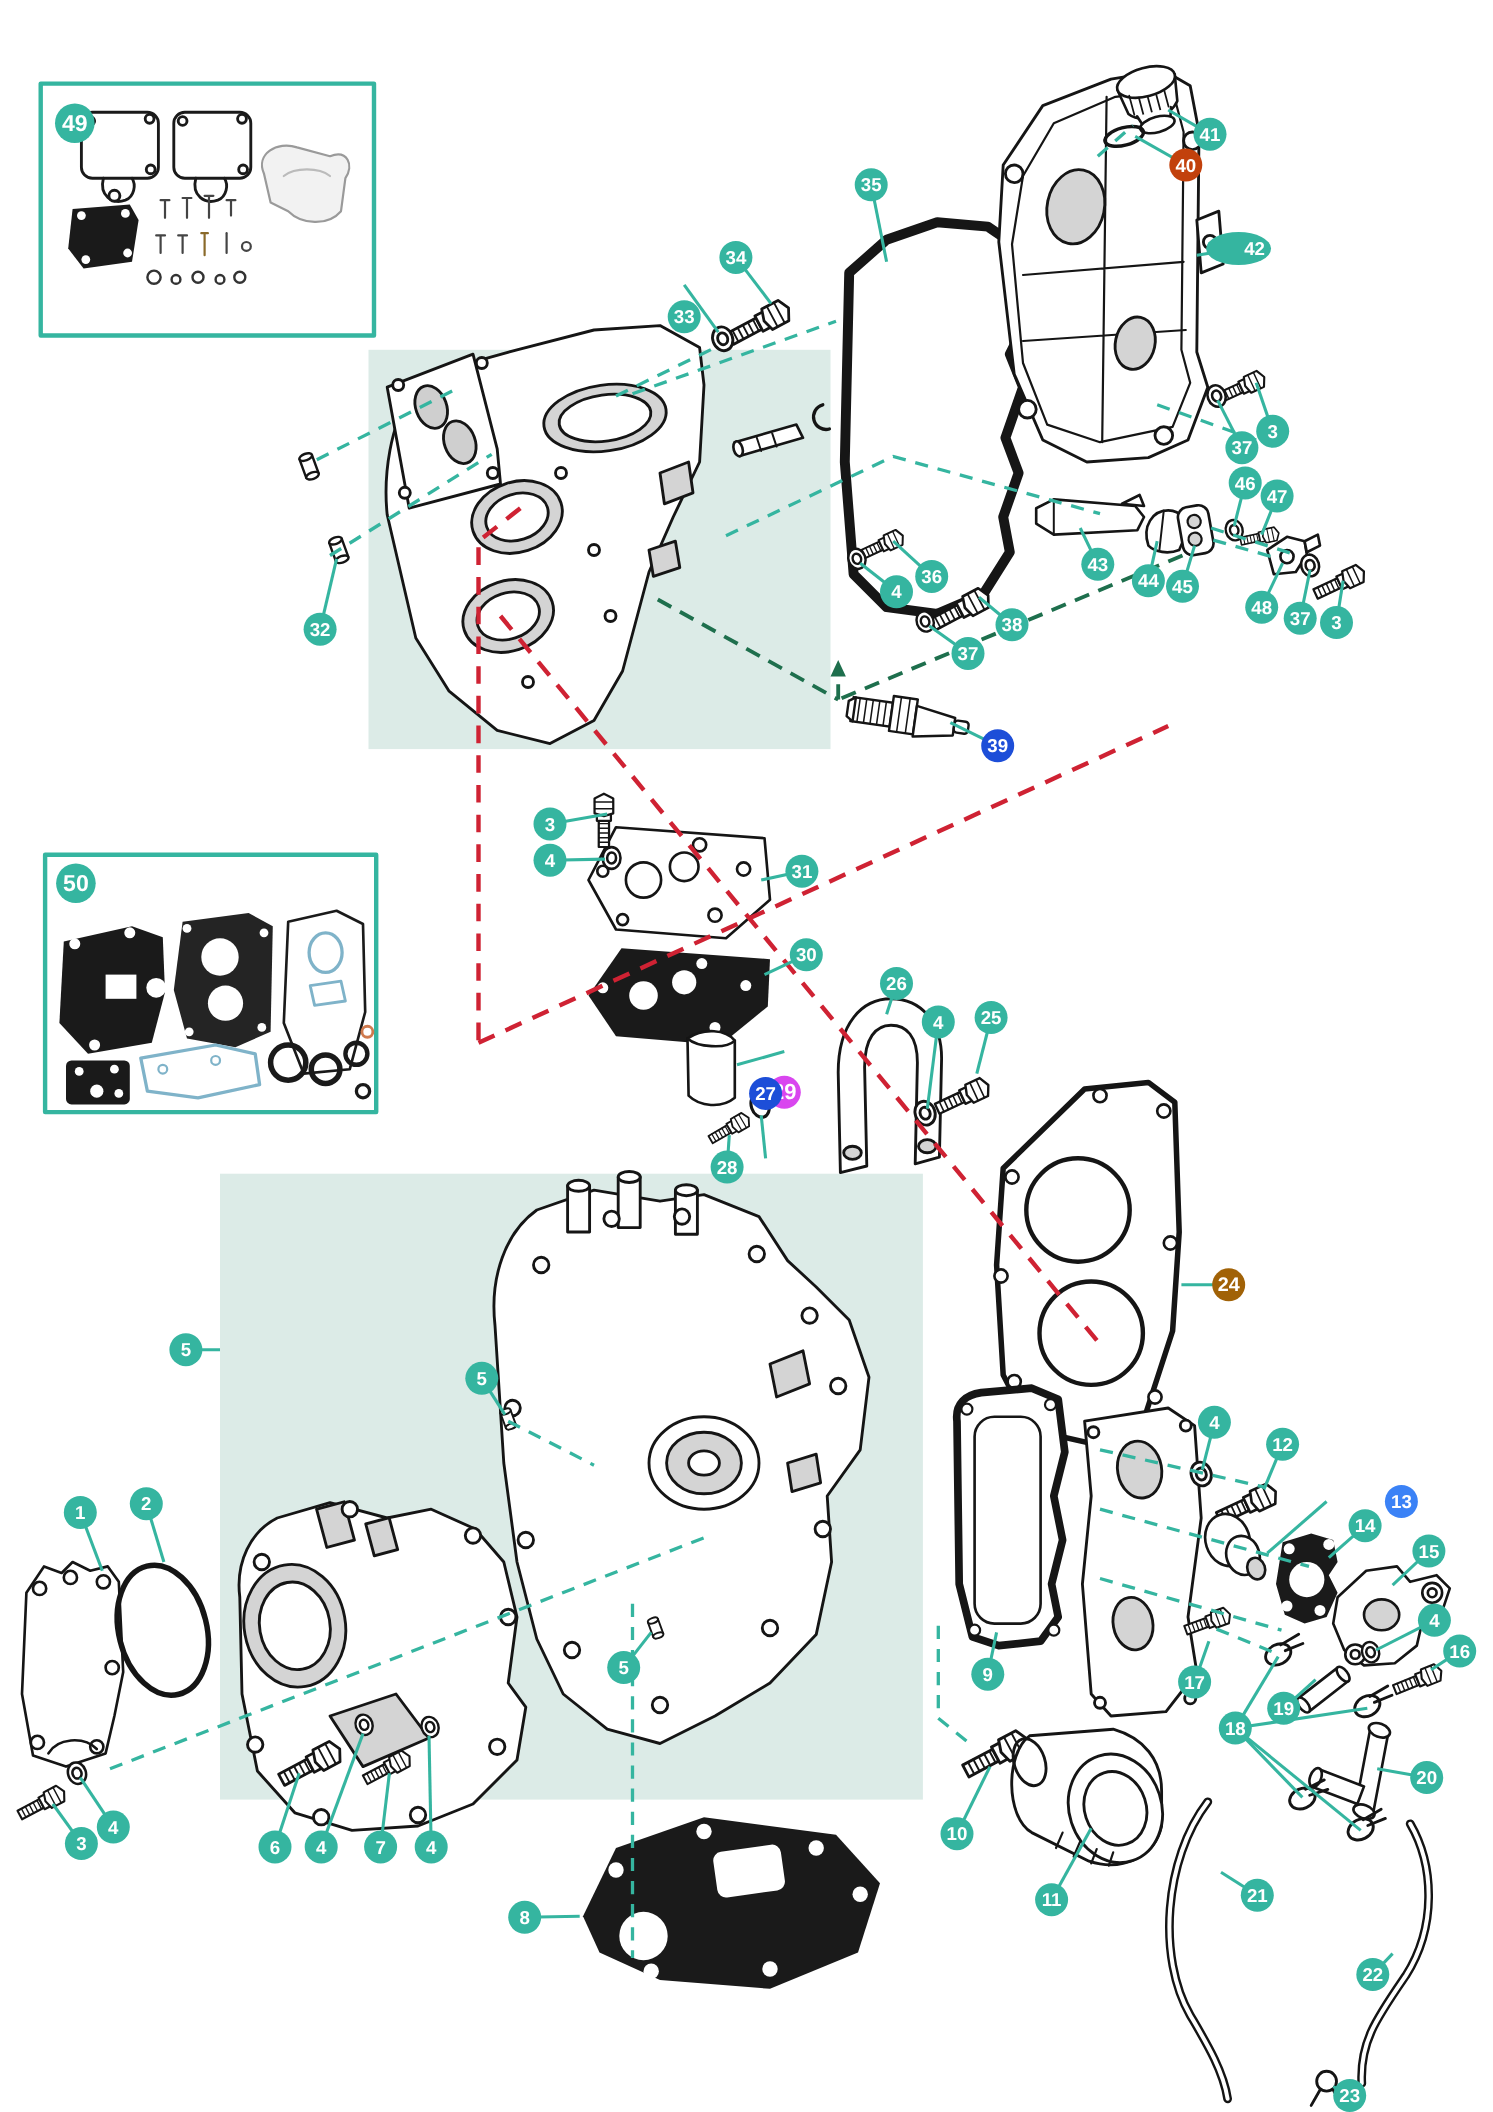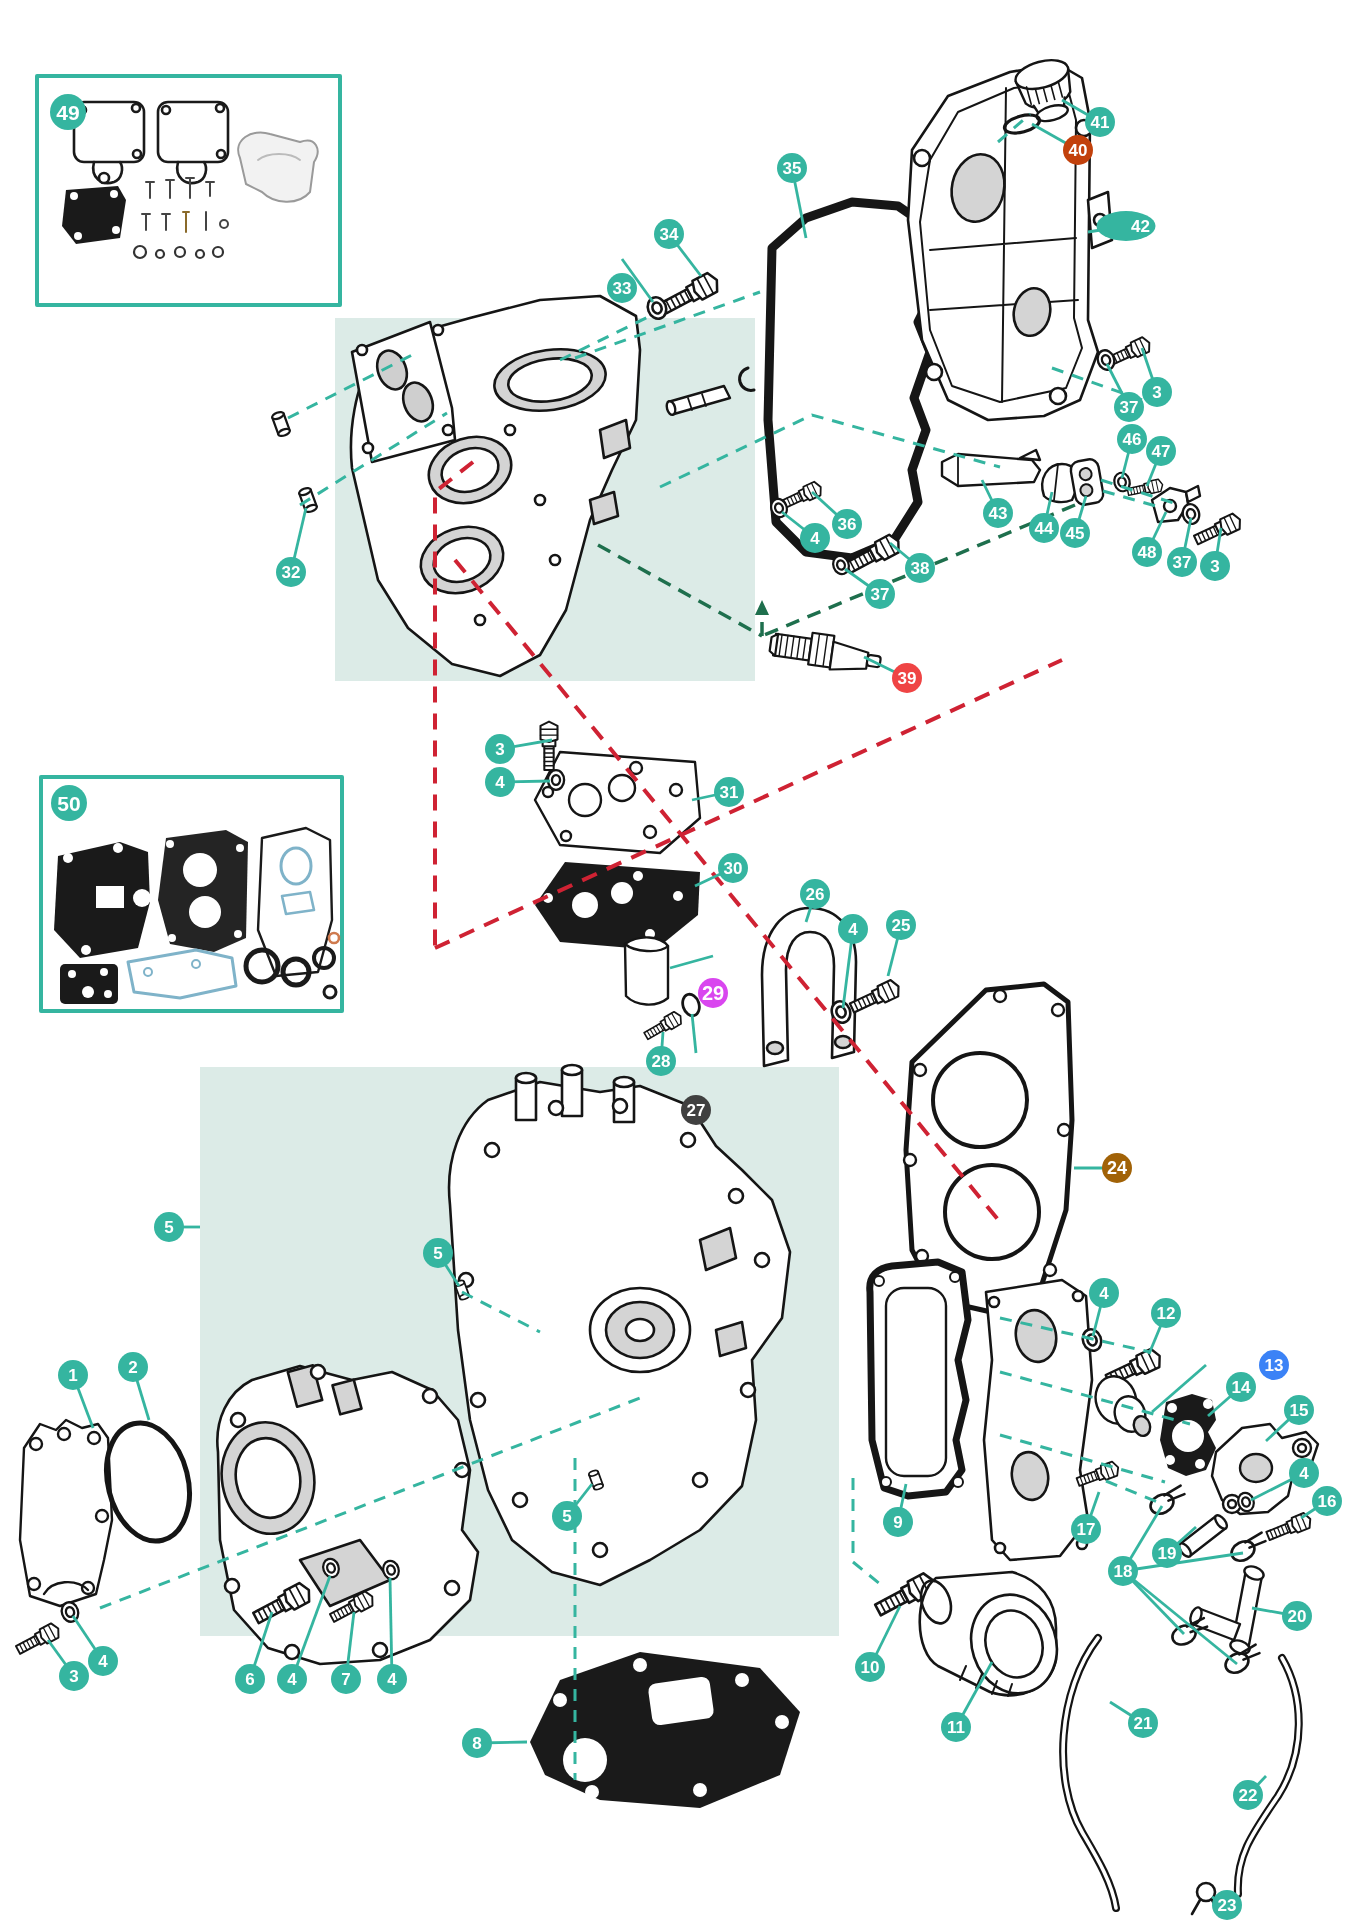--- a/index.html
+++ b/index.html
@@ -548,31 +548,31 @@
     <div class="callout" style="left: 1044px; top: 528px; width: 30px; height: 30px; background: rgb(53, 181, 160); font-size: 17px;">44</div>
     <div class="callout" style="left: 1075px; top: 533px; width: 30px; height: 30px; background: rgb(53, 181, 160); font-size: 17px;">45</div>
     <div class="callout" style="left: 1147px; top: 552px; width: 30px; height: 30px; background: rgb(53, 181, 160); font-size: 17px;">48</div>
     <div class="callout" style="left: 1182px; top: 562px; width: 30px; height: 30px; background: rgb(53, 181, 160); font-size: 17px;">37</div>
     <div class="callout" style="left: 1215px; top: 566px; width: 30px; height: 30px; background: rgb(53, 181, 160); font-size: 17px;">3</div>
     <div class="callout" style="left: 291px; top: 572px; width: 30px; height: 30px; background: rgb(53, 181, 160); font-size: 17px;">32</div>
     <div class="callout" style="left: 815px; top: 538px; width: 30px; height: 30px; background: rgb(53, 181, 160); font-size: 17px;">4</div>
     <div class="callout" style="left: 847px; top: 524px; width: 30px; height: 30px; background: rgb(53, 181, 160); font-size: 17px;">36</div>
     <div class="callout" style="left: 880px; top: 594px; width: 30px; height: 30px; background: rgb(53, 181, 160); font-size: 17px;">37</div>
     <div class="callout" style="left: 920px; top: 568px; width: 30px; height: 30px; background: rgb(53, 181, 160); font-size: 17px;">38</div>
-    <div class="callout" style="left: 907px; top: 678px; width: 30px; height: 30px; background: #ef4444; font-size: 17px;">39</div>
+    <div class="callout" style="left: 907px; top: 678px; width: 30px; height: 30px; background: #1d4ed8; font-size: 17px;">39</div>
     <div class="callout" style="left: 500px; top: 749px; width: 30px; height: 30px; background: rgb(53, 181, 160); font-size: 17px;">3</div>
     <div class="callout" style="left: 500px; top: 782px; width: 30px; height: 30px; background: rgb(53, 181, 160); font-size: 17px;">4</div>
     <div class="callout" style="left: 729px; top: 792px; width: 30px; height: 30px; background: rgb(53, 181, 160); font-size: 17px;">31</div>
     <div class="callout" style="left: 733px; top: 868px; width: 30px; height: 30px; background: rgb(53, 181, 160); font-size: 17px;">30</div>
     <div class="callout" style="left: 815px; top: 894px; width: 30px; height: 30px; background: rgb(53, 181, 160); font-size: 17px;">26</div>
     <div class="callout" style="left: 853px; top: 929px; width: 30px; height: 30px; background: rgb(53, 181, 160); font-size: 17px;">4</div>
     <div class="callout" style="left: 901px; top: 925px; width: 30px; height: 30px; background: rgb(53, 181, 160); font-size: 17px;">25</div>
     <div class="callout" style="left: 713px; top: 956px; width: 30px; height: 30px; background: #d946ef; font-size: 20px; margin-top: 37px;">29</div>
     <div class="callout" style="left: 661px; top: 1061px; width: 30px; height: 30px; background: rgb(53, 181, 160); font-size: 17px;">28</div>
-    <div class="callout" style="left: 696px; top: 1110px; width: 30px; height: 30px; background: #404040; font-size: 17px;">27</div>
+    <div class="callout" style="left: 696px; top: 994px; width: 30px; height: 30px; background: #1d4ed8; font-size: 17px;">27</div>
     <div class="callout" style="left: 1117px; top: 1168px; width: 30px; height: 30px; background: #a16207; font-size: 18px;">24</div>
     <div class="callout" style="left: 169px; top: 1227px; width: 30px; height: 30px; background: rgb(53, 181, 160); font-size: 17px;">5</div>
     <div class="callout" style="left: 438px; top: 1253px; width: 30px; height: 30px; background: rgb(53, 181, 160); font-size: 17px;">5</div>
     <div class="callout" style="left: 567px; top: 1516px; width: 30px; height: 30px; background: rgb(53, 181, 160); font-size: 17px;">5</div>
     <div class="callout" style="left: 73px; top: 1375px; width: 30px; height: 30px; background: rgb(53, 181, 160); font-size: 17px;">1</div>
     <div class="callout" style="left: 133px; top: 1367px; width: 30px; height: 30px; background: rgb(53, 181, 160); font-size: 17px;">2</div>
     <div class="callout" style="left: 74px; top: 1676px; width: 30px; height: 30px; background: rgb(53, 181, 160); font-size: 17px;">3</div>
     <div class="callout" style="left: 103px; top: 1661px; width: 30px; height: 30px; background: rgb(53, 181, 160); font-size: 17px;">4</div>
     <div class="callout" style="left: 250px; top: 1679px; width: 30px; height: 30px; background: rgb(53, 181, 160); font-size: 17px;">6</div>
     <div class="callout" style="left: 292px; top: 1679px; width: 30px; height: 30px; background: rgb(53, 181, 160); font-size: 17px;">4</div>

